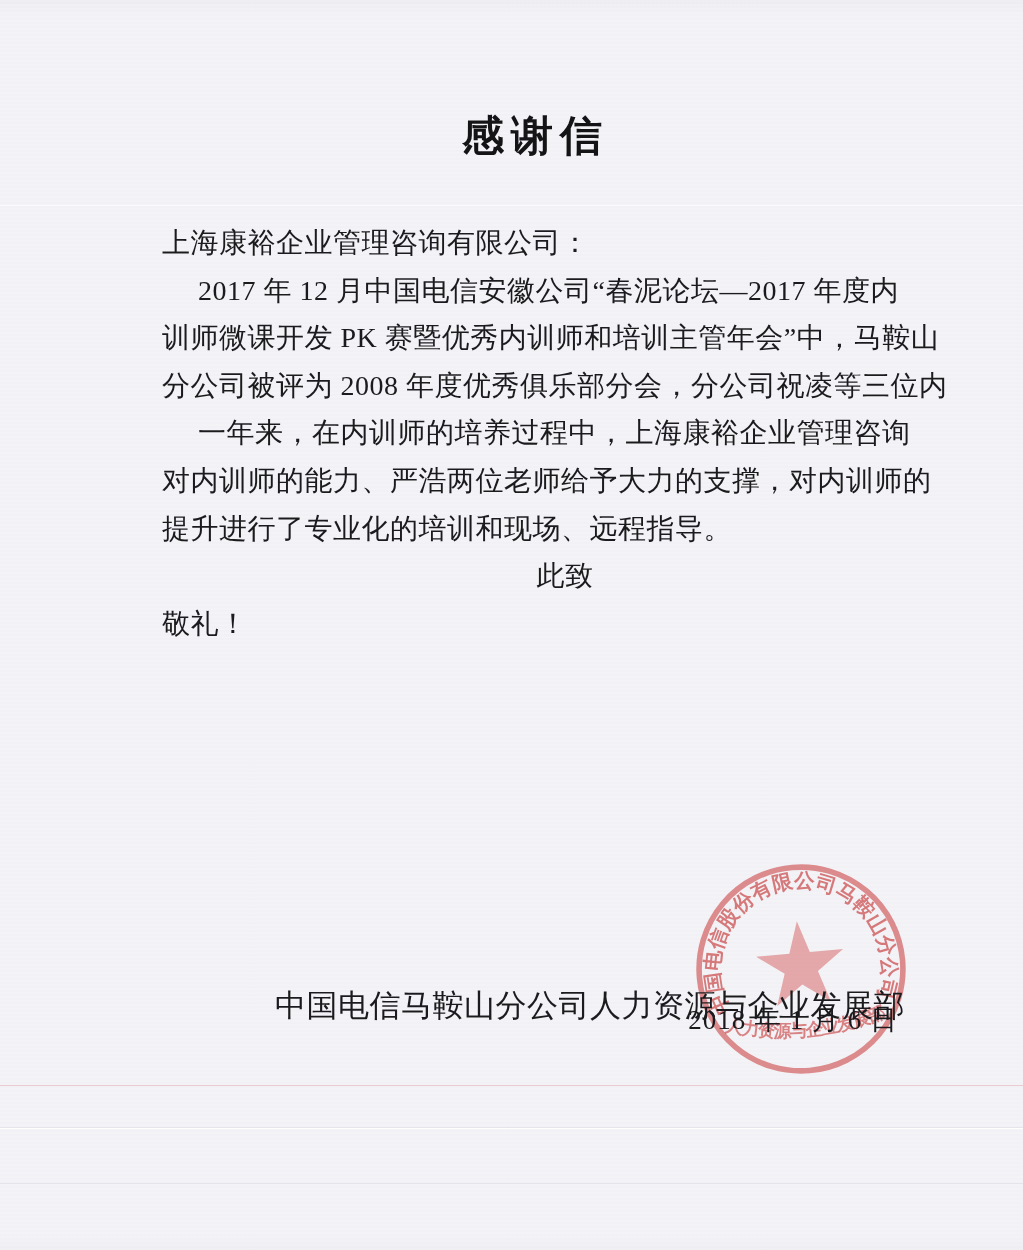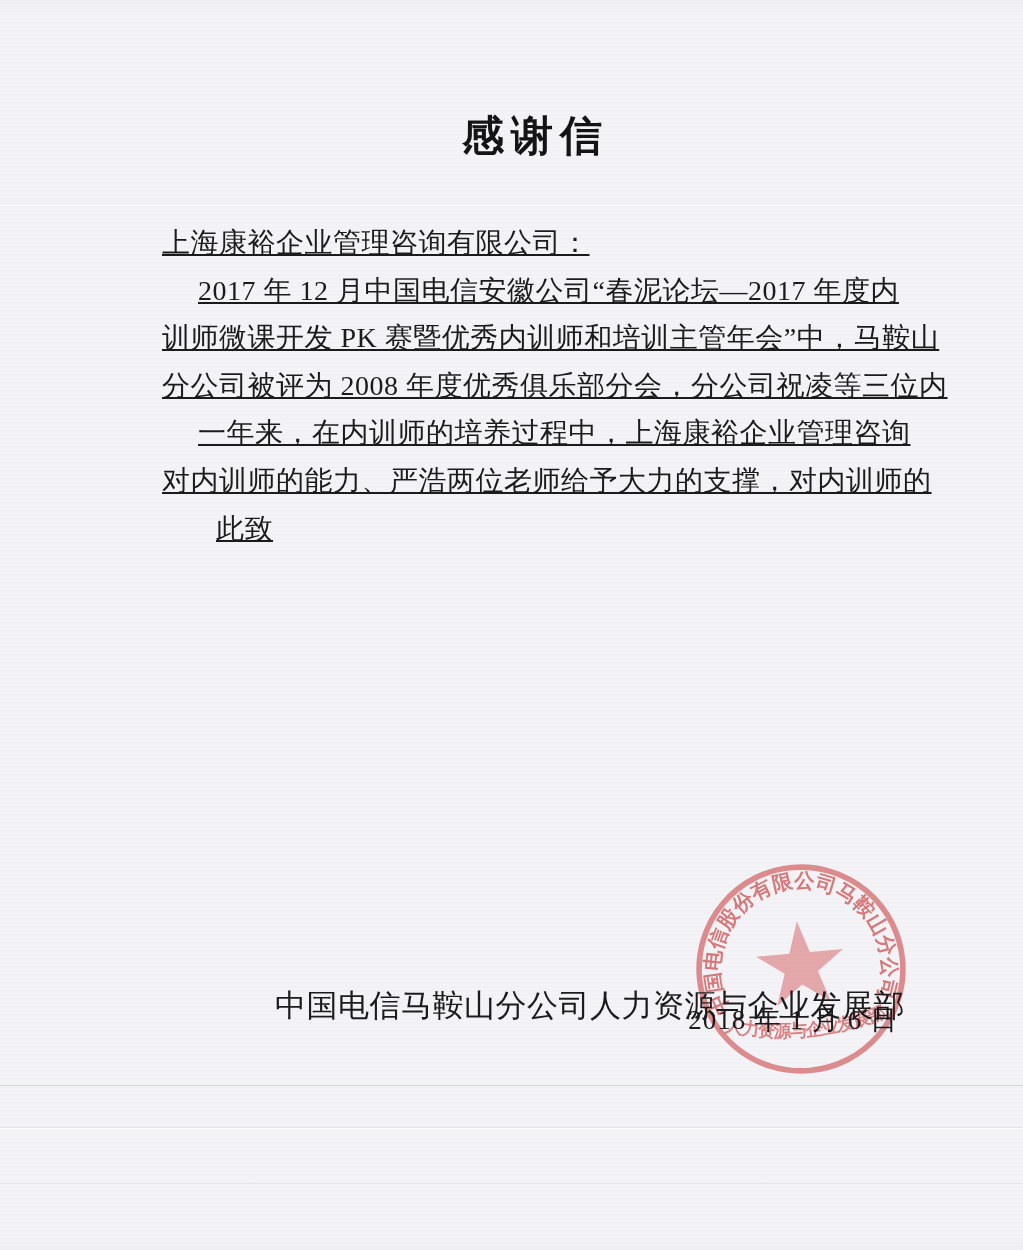--- a/index.html
+++ b/index.html
@@ -37,23 +37,23 @@
     color: #141416;
   }
 
   .body-text {
     position: absolute;
     top: 219px; left: 162px; width: 752px;
     font-size: 28px;
     line-height: 47.6px;
     letter-spacing: 0.5px;
   }
-  .body-text .line { white-space: nowrap; text-decoration: underline; }
+  .body-text .line { white-space: nowrap; }
   .body-text .line.indent-para    { text-indent: 36px; }
-  .body-text .line.indent-closing { text-indent: 54px; }
+  .body-text .line.indent-closing { text-indent: 54px; text-align: center; }
 
   .signature {
     position: absolute;
     top: 985px; right: 118px;
     font-size: 31px;
     letter-spacing: 0.5px;
     z-index: 3;
   }
   .date {
     position: absolute;
@@ -86,21 +86,23 @@
 
 <div class="title">感谢信</div>
 
 <div class="body-text">
     <div class="line">上海康裕企业管理咨询有限公司：</div>
     <div class="line indent-para">2017 年 12 月中国电信安徽公司“春泥论坛—2017 年度内</div>
     <div class="line">训师微课开发 PK 赛暨优秀内训师和培训主管年会”中，马鞍山</div>
     <div class="line">分公司被评为 2008 年度优秀俱乐部分会，分公司祝凌等三位内</div>
     <div class="line indent-para">一年来，在内训师的培养过程中，上海康裕企业管理咨询</div>
     <div class="line">对内训师的能力、严浩两位老师给予大力的支撑，对内训师的</div>
+    <div class="line">提升进行了专业化的培训和现场、远程指导。</div>
     <div class="line indent-closing">此致</div>
+    <div class="line">敬礼！</div>
   </div>
 
 <div class="stamp">
   <svg viewBox="0 0 210 210" xmlns="http://www.w3.org/2000/svg">
     <defs>
       <path id="arcTop" d="M 35.7 145 A 80 80 0 1 1 174.3 145" fill="none"></path>
       <path id="arcBottom" d="M 23 158 Q 105 184 187 158" fill="none"></path>
     </defs>
     <circle cx="105" cy="105" r="100" fill="none" stroke="rgba(208,88,88,0.72)" stroke-width="5.5"></circle>
     <polygon points="105,58 115.1,89.1 147.8,89.1 121.4,108.3 131.5,139.4 105,120.2 78.5,139.4 88.6,108.3 62.2,89.1 94.9,89.1" fill="rgba(213,95,95,0.55)"></polygon>

